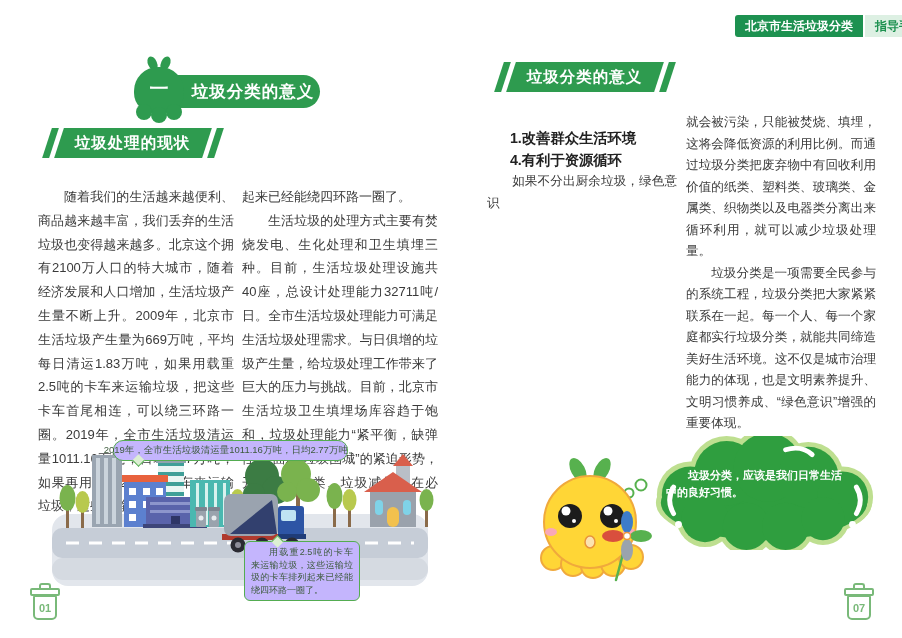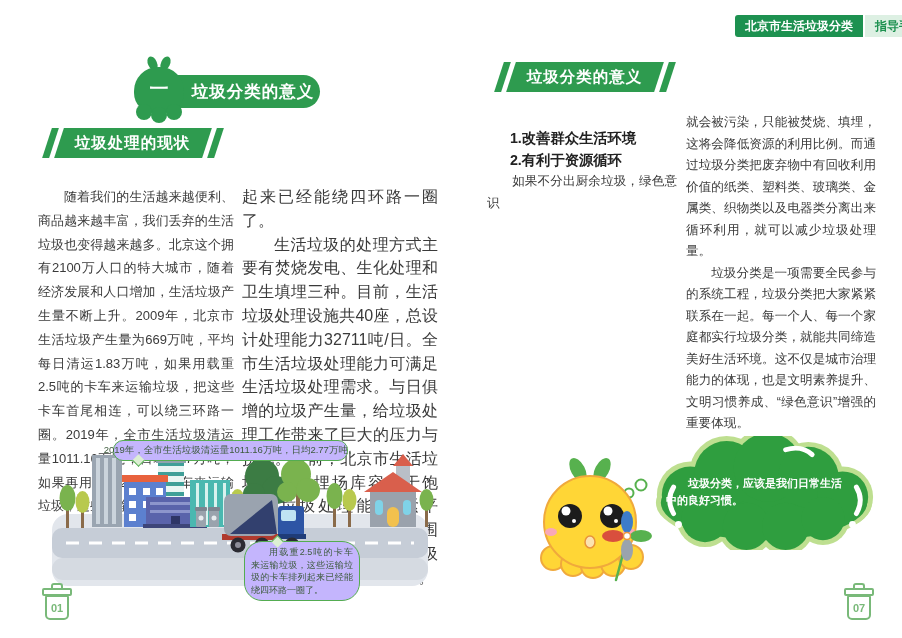--- a/index.html
+++ b/index.html
@@ -36,46 +36,46 @@
   .sec-hdr .box span { transform:skewX(18deg); color:#fff; font-size:15.5px; font-weight:bold;
                        letter-spacing:1px; white-space:nowrap; }
   #hdr-left  { left:42px;  top:128px; }
   #hdr-right { left:494px; top:62px;  }
 
   
   .col { position:absolute; color:#3A3A3A; text-align:justify;margin-top:16px; }
   .col p { margin:0; }
   .ind { text-indent:2em; }
   #l-col1 { left:38px;  top:169px; width:196px; font-size:13px;   line-height:23.8px; }
-  #l-col2 { left:242px; top:169px; width:196px; font-size:16px;   line-height:23.8px; }
+  #l-col2 { left:242px; top:169px; width:196px; font-size:13px;   line-height:23.8px; }
   #r-col1 { left:487px; top:112px; width:190px; font-size:12.6px; line-height:21.5px; }
   #r-col2 { left:686px; top:96px; width:190px; font-size:12.6px; line-height:21.5px; }
   .col h3 { font-size:14.3px; font-weight:bold; color:#222; line-height:21.5px; text-indent:1.6em; }
 
   
   .callout { position:absolute; background:#c4b5fd; border:1.5px solid #54AC51; color:#3C5A3C;
              font-size:9.5px; z-index:5; }
   #callout-top { left:113px; top:440px; width:235px; height:21px; border-radius:10px;
                  display:flex; align-items:center; justify-content:center; white-space:nowrap; }
   #callout-top::after { content:""; position:absolute; left:20px; bottom:-5px; width:8px; height:8px;
                  background:#DCEFD3; border-right:1.5px solid #54AC51; border-bottom:1.5px solid #54AC51;
                  transform:rotate(45deg); }
-  #callout-bottom { left:244px; top:541px; width:116px; padding:4px 6px; border-radius:18px;
+  #callout-bottom { left:244px; top:541px; width:116px; padding:4px 6px; border-radius:6px;
                  font-size:9px; line-height:12.5px; text-align:justify; text-indent:2em; }
   #callout-bottom::before { content:""; position:absolute; left:28px; top:-5px; width:8px; height:8px;
                  background:#DCEFD3; border-left:1.5px solid #54AC51; border-top:1.5px solid #54AC51;
                  transform:rotate(45deg); }
 
   
   #cloud-text { position:absolute; left:666px; top:467px; width:180px; color:#fff; font-size:11px;
-                font-weight:bold; line-height:17px; text-indent:2em; z-index:6; text-align:left;margin-top:8px; }
+                font-weight:bold; line-height:17px; text-indent:2em; z-index:6; text-align:left; }
 
   
   .pagenum { position:absolute; width:34px; text-align:center; }
-  #pn-left  { left:40px;  top:583px; }
+  #pn-left  { left:28px;  top:583px; }
   #pn-right { left:842px; top:583px; }
   .bin-handle { width:12px; height:5px; border:2px solid #79B979; border-bottom:none;
                 border-radius:3px 3px 0 0; margin:0 auto; }
   .bin-lid { width:30px; height:8px; border:2px solid #79B979; border-radius:2px; margin:0 auto; background:#fff; }
   .bin-body { width:24px; height:25px; border:2px solid #79B979; border-radius:2px 2px 5px 5px;
               margin:-1px auto 0; display:flex; align-items:center; justify-content:center;
               font-size:11px; font-weight:bold; color:#79B979; background:#fff; }
 
   svg { display:block; }
   .abs { position:absolute; }
@@ -247,21 +247,21 @@
   <div class="sec-hdr" id="hdr-right">
     <div class="slash"></div>
     <div class="box">
         <span>垃圾分类的意义</span>
       </div>
     <div class="slash"></div>
   </div>
 
   <div class="col" id="r-col1">
     <h3>1.改善群众生活环境</h3>
-    <h3>2.有利于资源循环</h3>
+    <h3>4.有利于资源循环</h3>
     <p class="ind">如果不分出厨余垃圾，绿色意识</p>
   </div>
   <div class="col" id="r-col2">
     <p>就会被污染，只能被焚烧、填埋，这将会降低资源的利用比例。而通过垃圾分类把废弃物中有回收利用价值的纸类、塑料类、玻璃类、金属类、织物类以及电器类分离出来循环利用，就可以减少垃圾处理量。</p>
     <p class="ind">垃圾分类是一项需要全民参与的系统工程，垃圾分类把大家紧紧联系在一起。每一个人、每一个家庭都实行垃圾分类，就能共同缔造美好生活环境。这不仅是城市治理能力的体现，也是文明素养提升、文明习惯养成、“绿色意识”增强的重要体现。</p>
   </div>
 
   <svg class="abs" style="left:646px;top:436px;" width="236" height="114" viewBox="0 0 240 116">
     <g fill="#BEDF90">
       <ellipse cx="120" cy="68" rx="110" ry="42"></ellipse>

